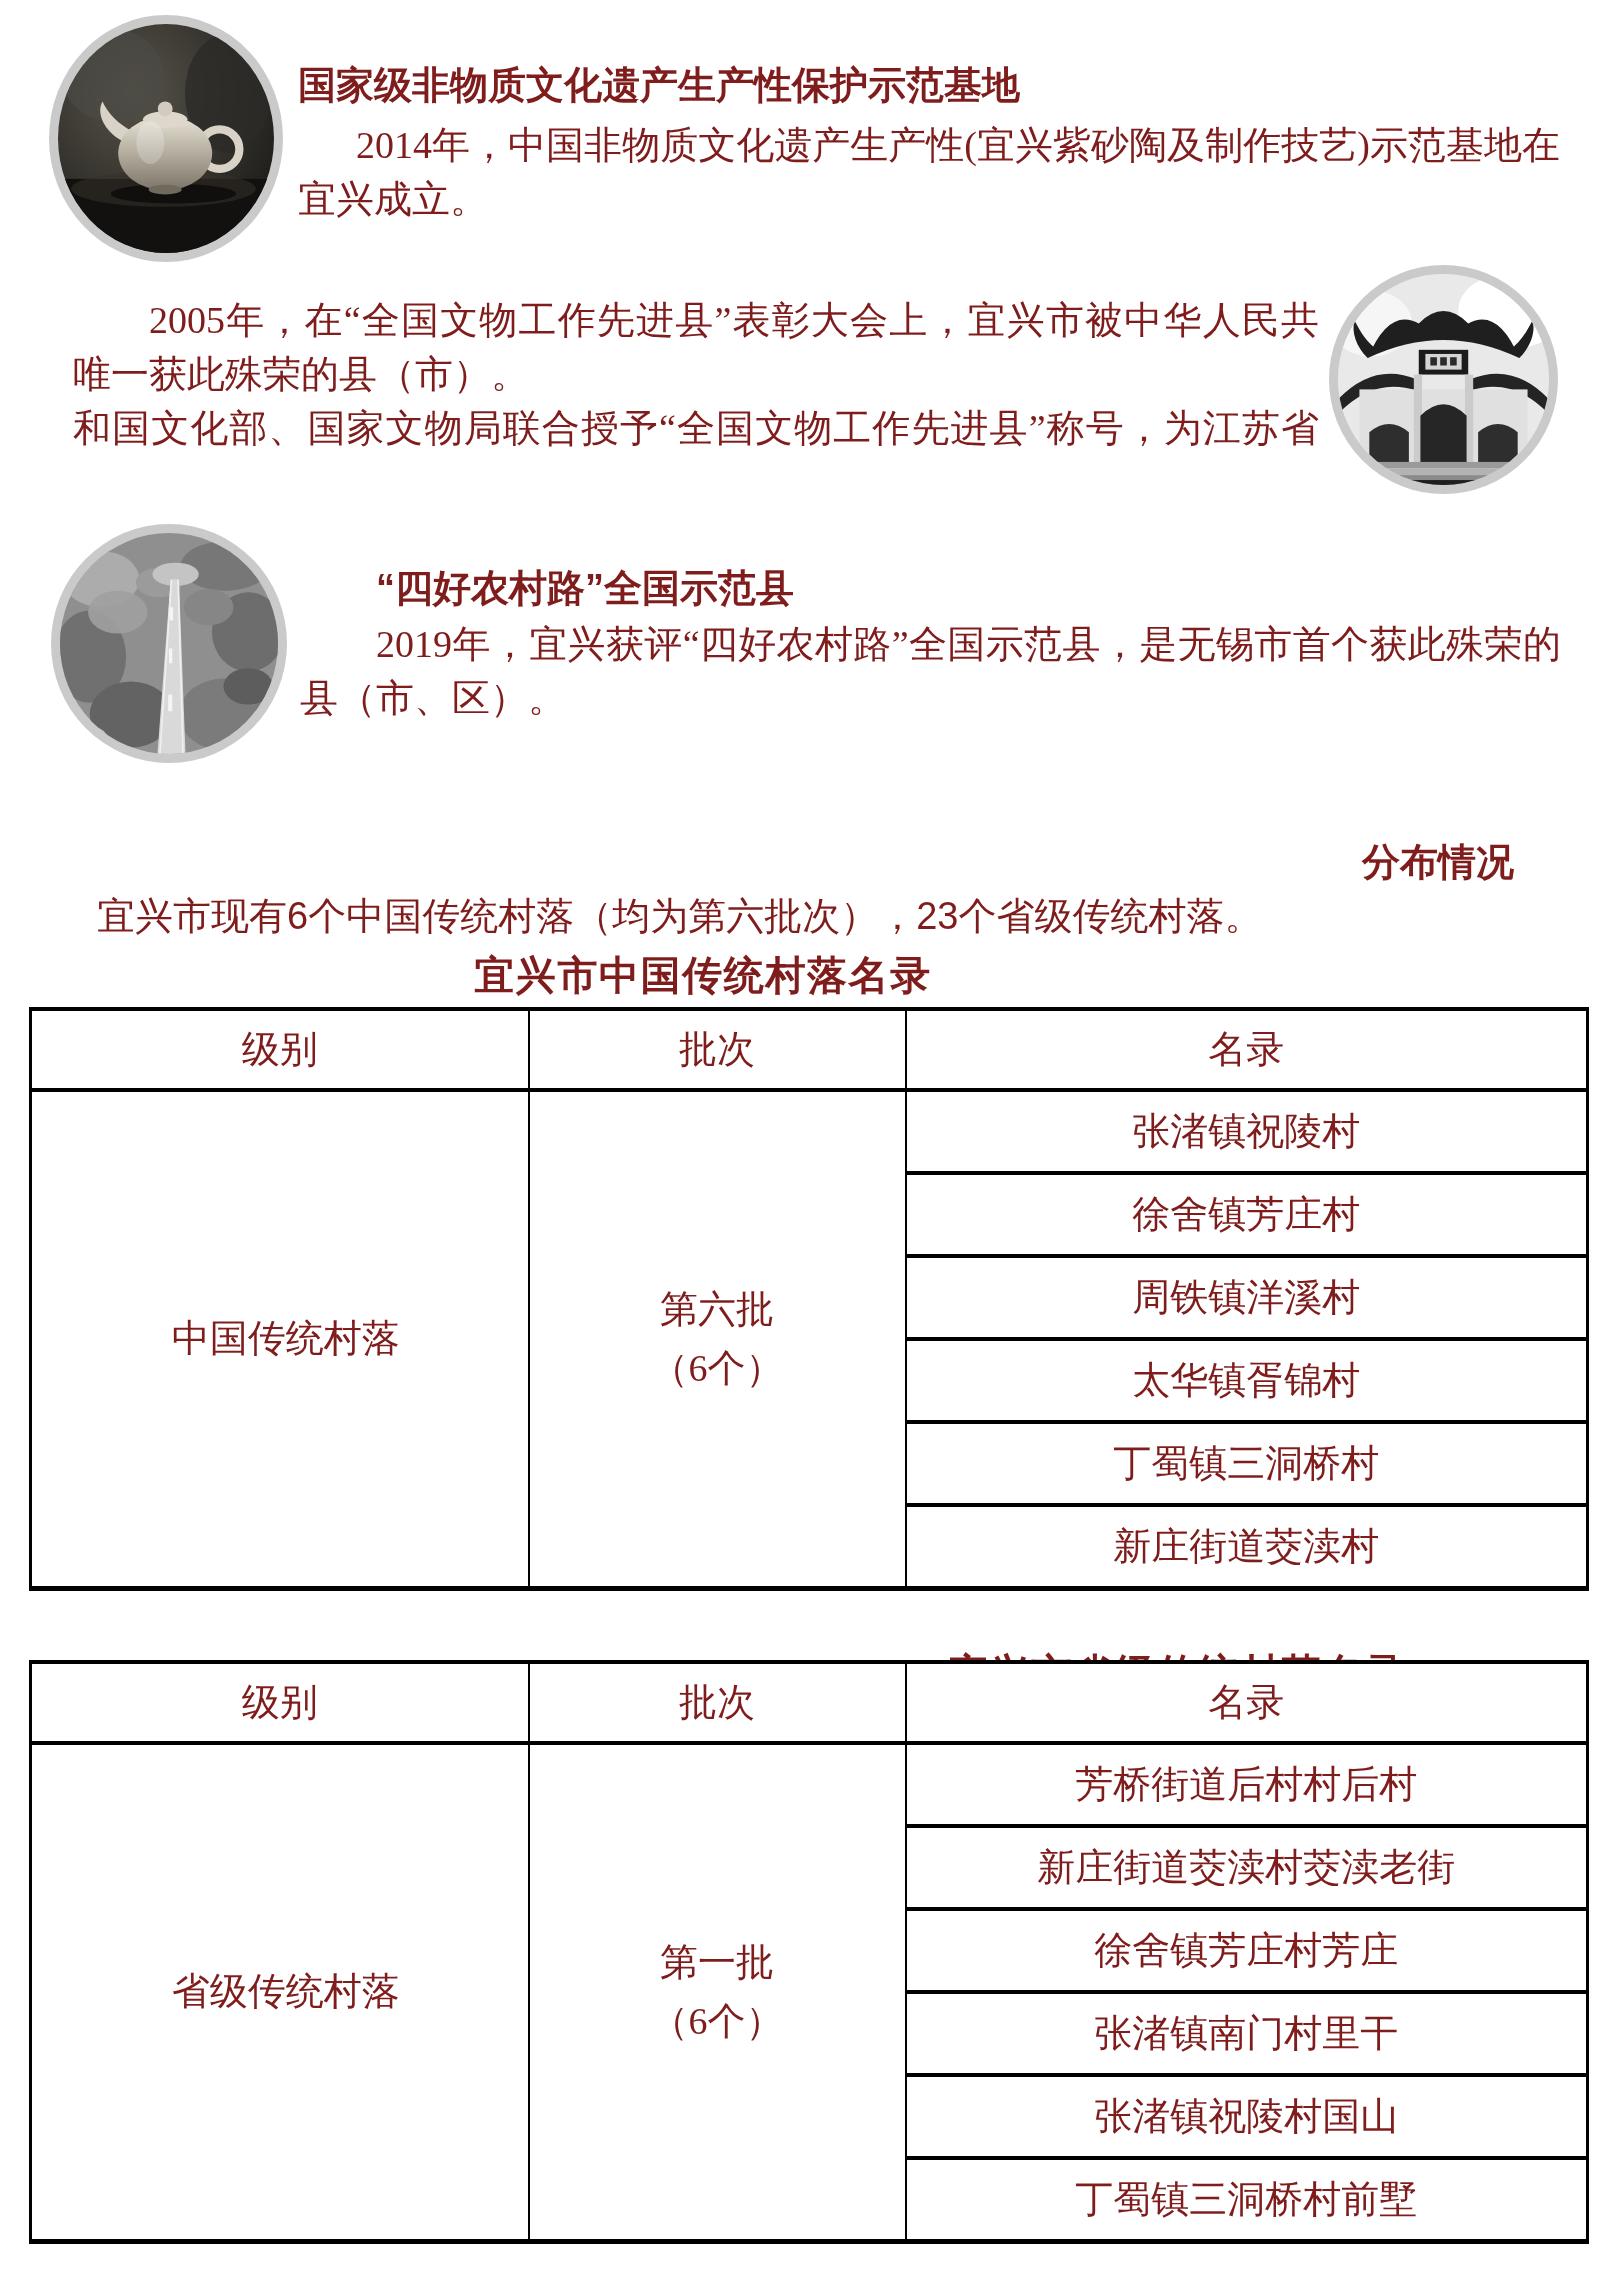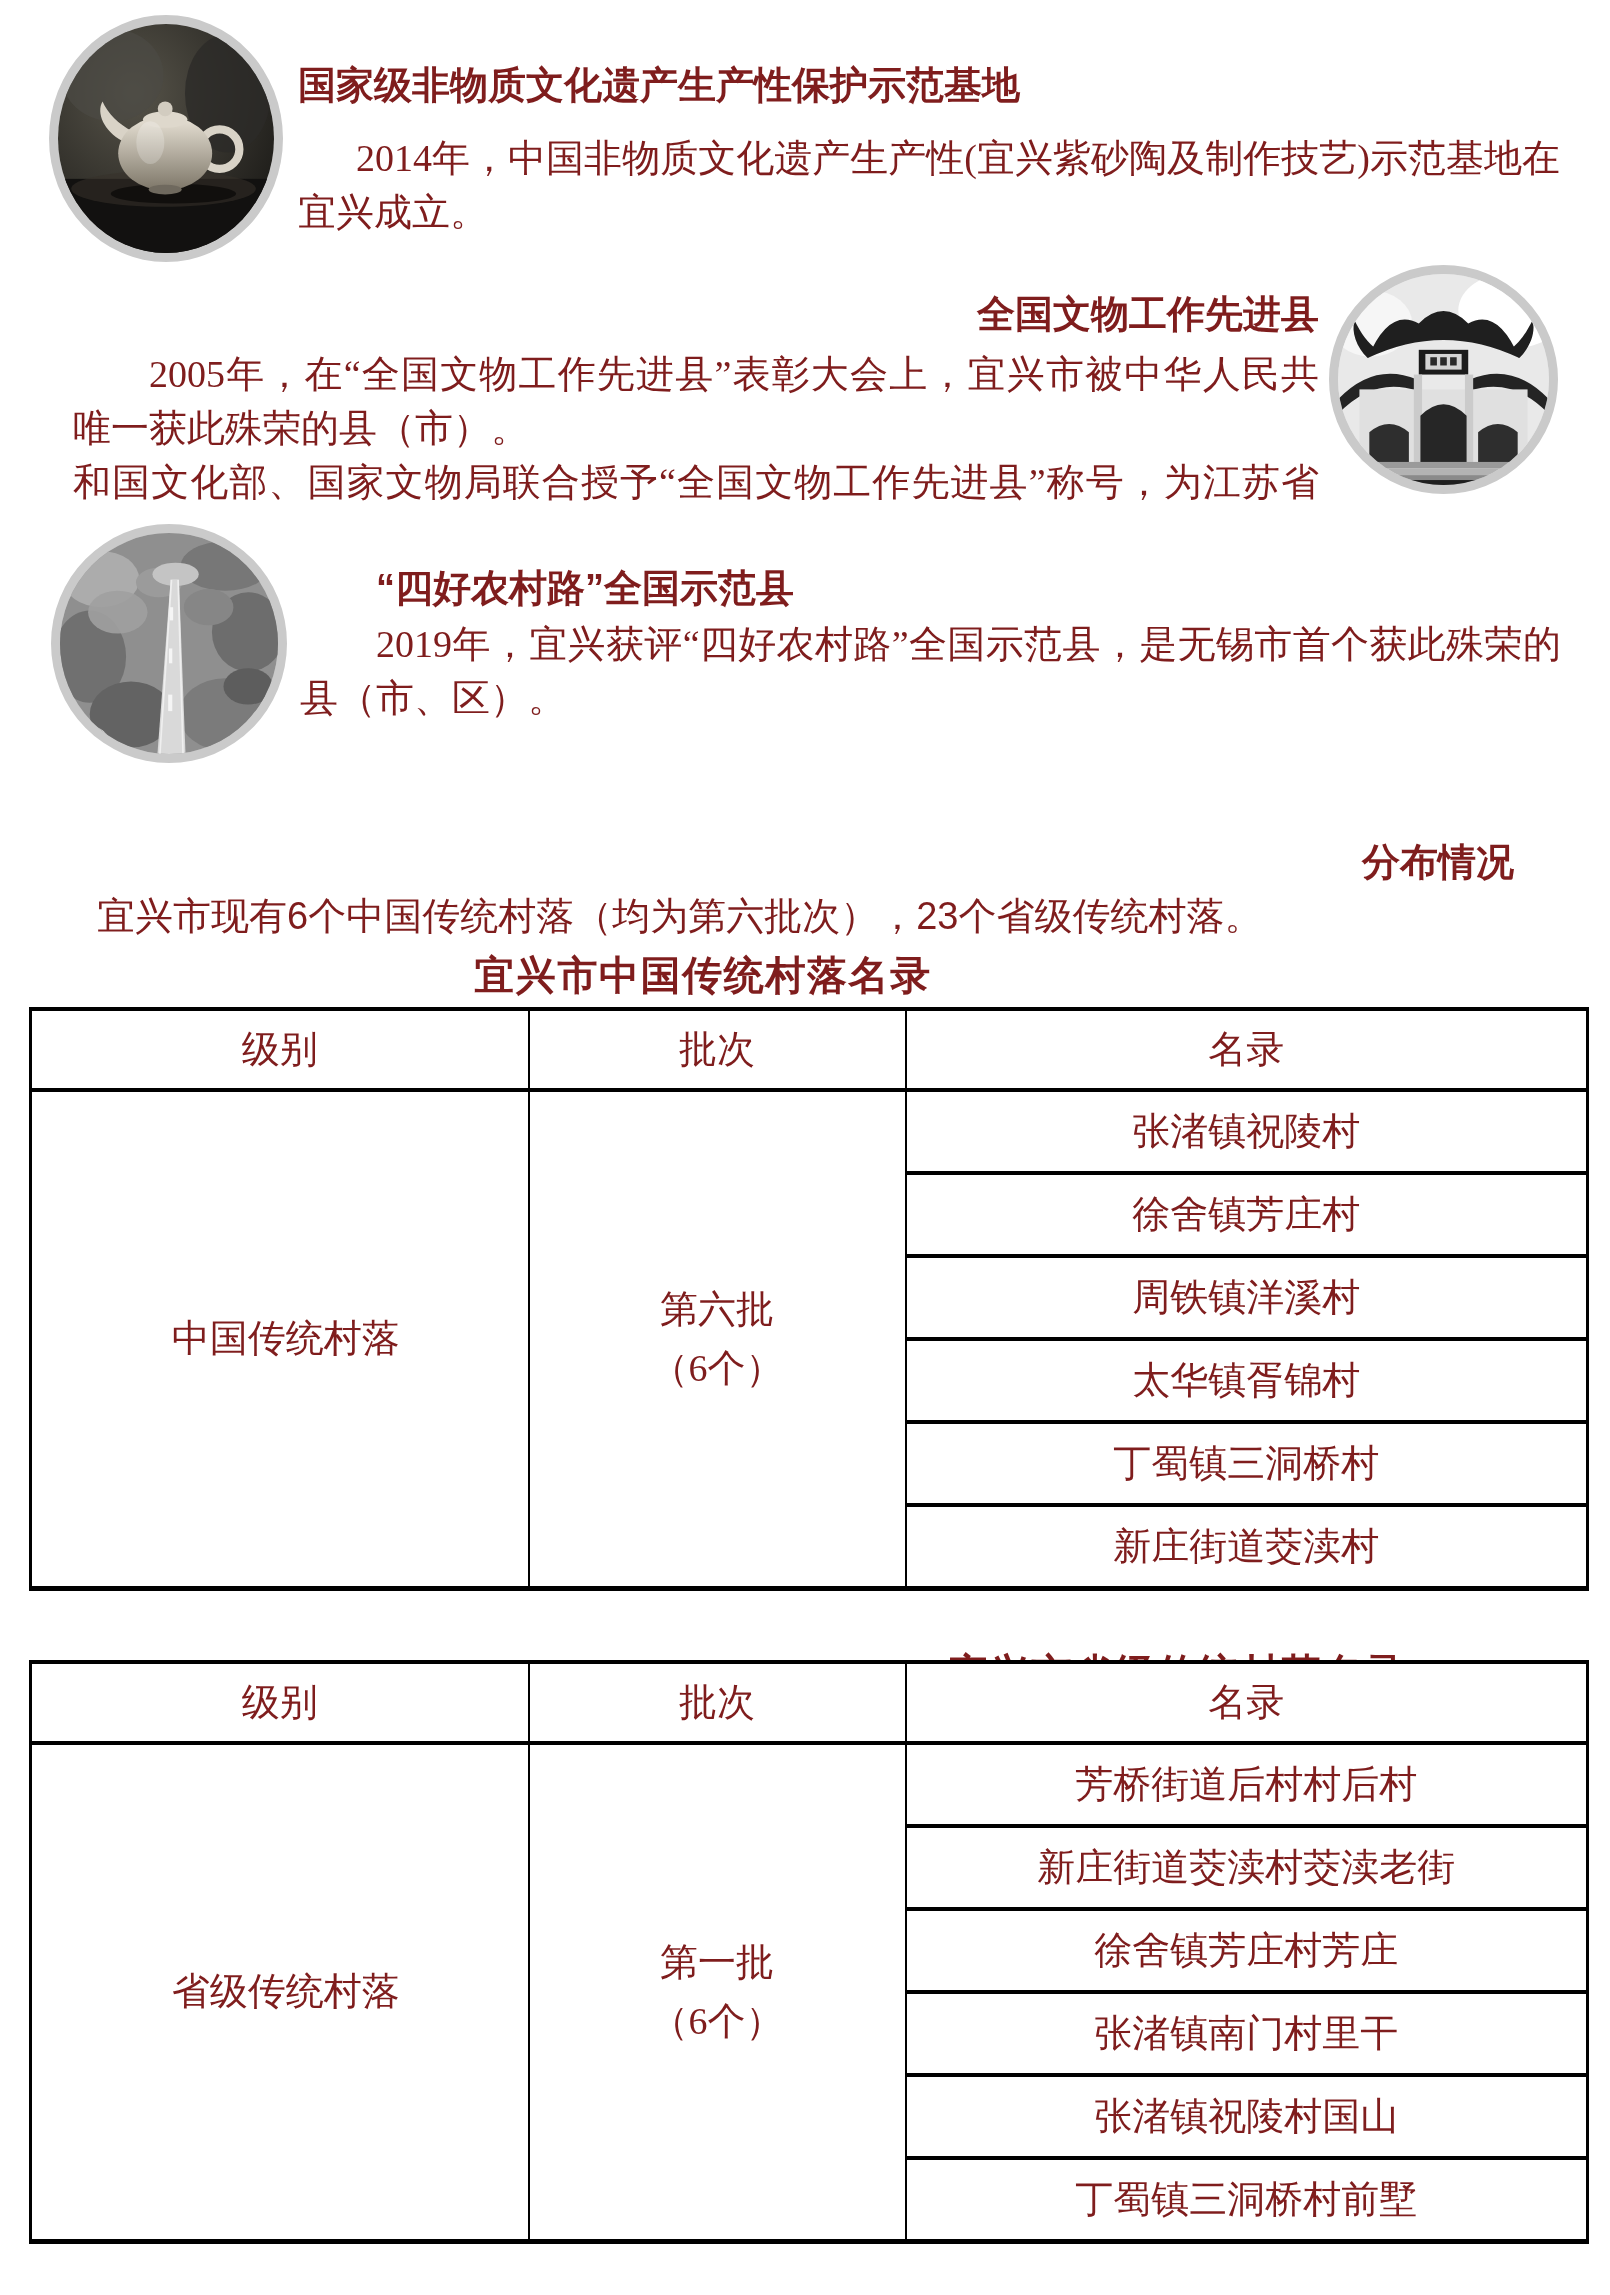--- a/index.html
+++ b/index.html
@@ -21,21 +21,21 @@
   .award-title { font-size:38px; line-height:54px; }
   .pline { font-size:38px; line-height:54px; }
   .jl { text-align:justify; text-align-last:justify; }
   .ind70 { text-indent:58px; }
   .ind92 { text-indent:76px; }
   .s1 { position:absolute; left:298px; top:58px;  width:1262px; }
   .s2 { position:absolute; left:73px;  top:287px; width:1246px; }
   .s2 .award-title { text-align:right; }
   .s3 { position:absolute; left:300px; top:561px; width:1261px; }
   .s3 .award-title { text-indent:76px; }
-  .s1 .p { margin-top:19px; } .s2 .p { margin-top:5.8px; } .s3 .p { margin-top:1.6px; }
+  .s1 .p { margin-top:6px; } .s2 .p { margin-top:5.8px; } .s3 .p { margin-top:1.6px; }
 
   
   .dist { position:absolute; left:97px; top:835px; width:1417px; }
   .dist-heading { font-size:38px; line-height:54px;text-align:right; }
   .dist-intro { font-family:"Liberation Sans", sans-serif; font-weight:400; font-size:38px; line-height:54px; }
 
   
   .tbl-title { position:absolute; left:0; width:1406px; text-align:center; font-size:40px; line-height:54px; letter-spacing:1.6px; }
   #t1-title { top:948px; }
   #t2-title { top:1646px;text-align:right; }
@@ -118,21 +118,20 @@
       <path d="M38,228 L38,192 Q62,172 86,192 L86,228 Z" fill="#2e2e2e"></path>
       <path d="M170,228 L170,192 Q194,172 218,192 L218,228 Z" fill="#2e2e2e"></path>
       <rect x="20" y="228" width="216" height="8" fill="#9a9a9a"></rect>
       <rect x="10" y="236" width="236" height="8" fill="#b3b3b3"></rect>
       <rect x="0" y="244" width="256" height="12" fill="#8a8a8a"></rect>
       <rect x="62" y="250" width="132" height="6" fill="#1f1f1f"></rect>
     </svg>
   </div>
 
   <section class="s2">
-    <div class="award-title hei">全国文物工作先进县</div>
     <div class="p">
       <div class="pline jl ind92">2005年，在“全国文物工作先进县”表彰大会上，宜兴市被中华人民共</div>
       <div class="pline">唯一获此殊荣的县（市）。</div>
       <div class="pline jl">和国文化部、国家文物局联合授予“全国文物工作先进县”称号，为江苏省</div>
     </div>
   </section>
 
   <div class="circle" id="c3">
     <svg viewBox="0 0 264 268" preserveAspectRatio="none">
       <rect x="0" y="0" width="264" height="268" fill="#8f8f8f"></rect>

